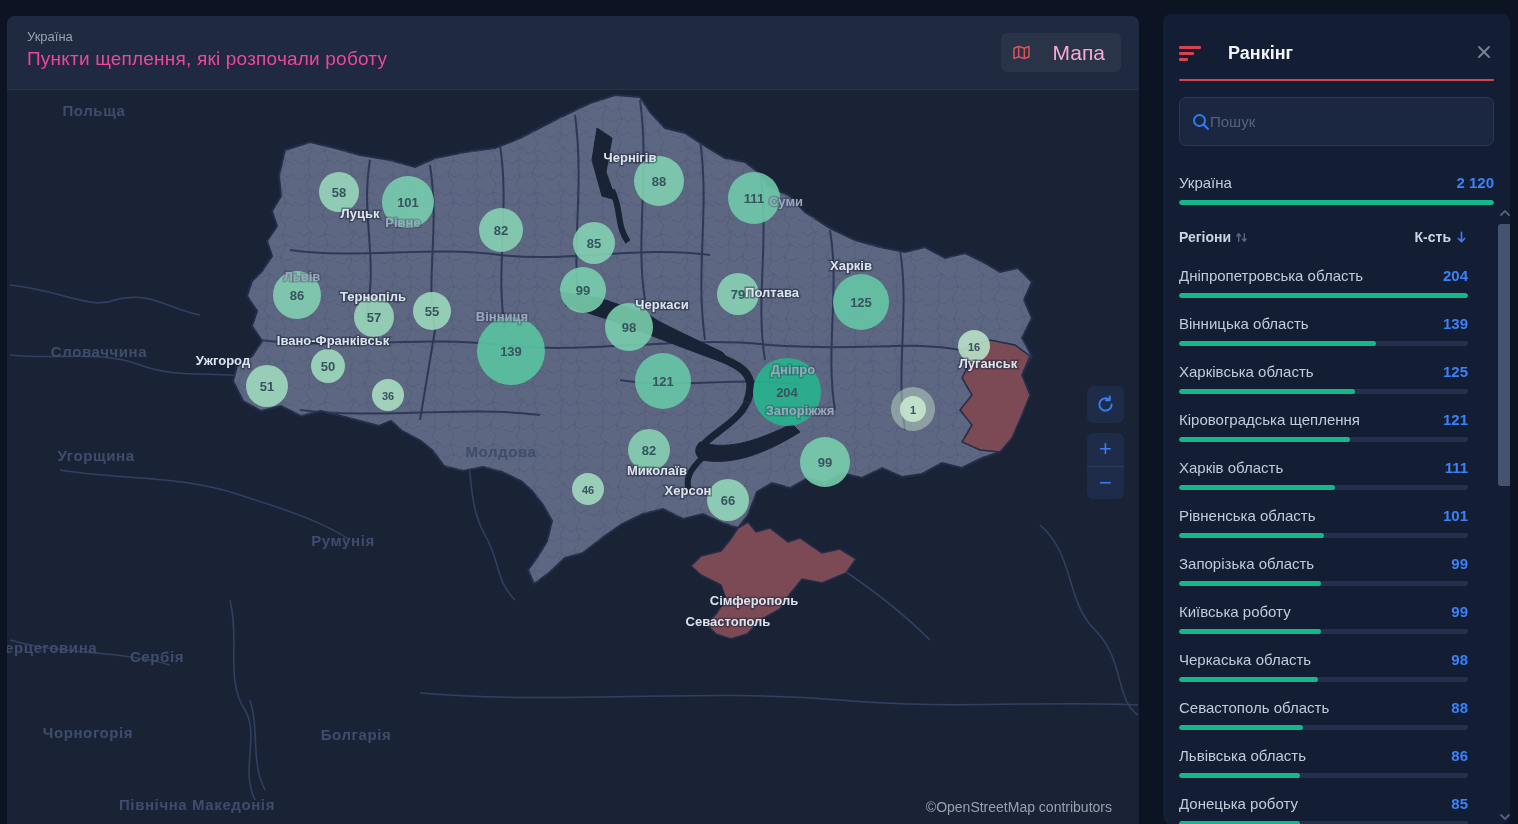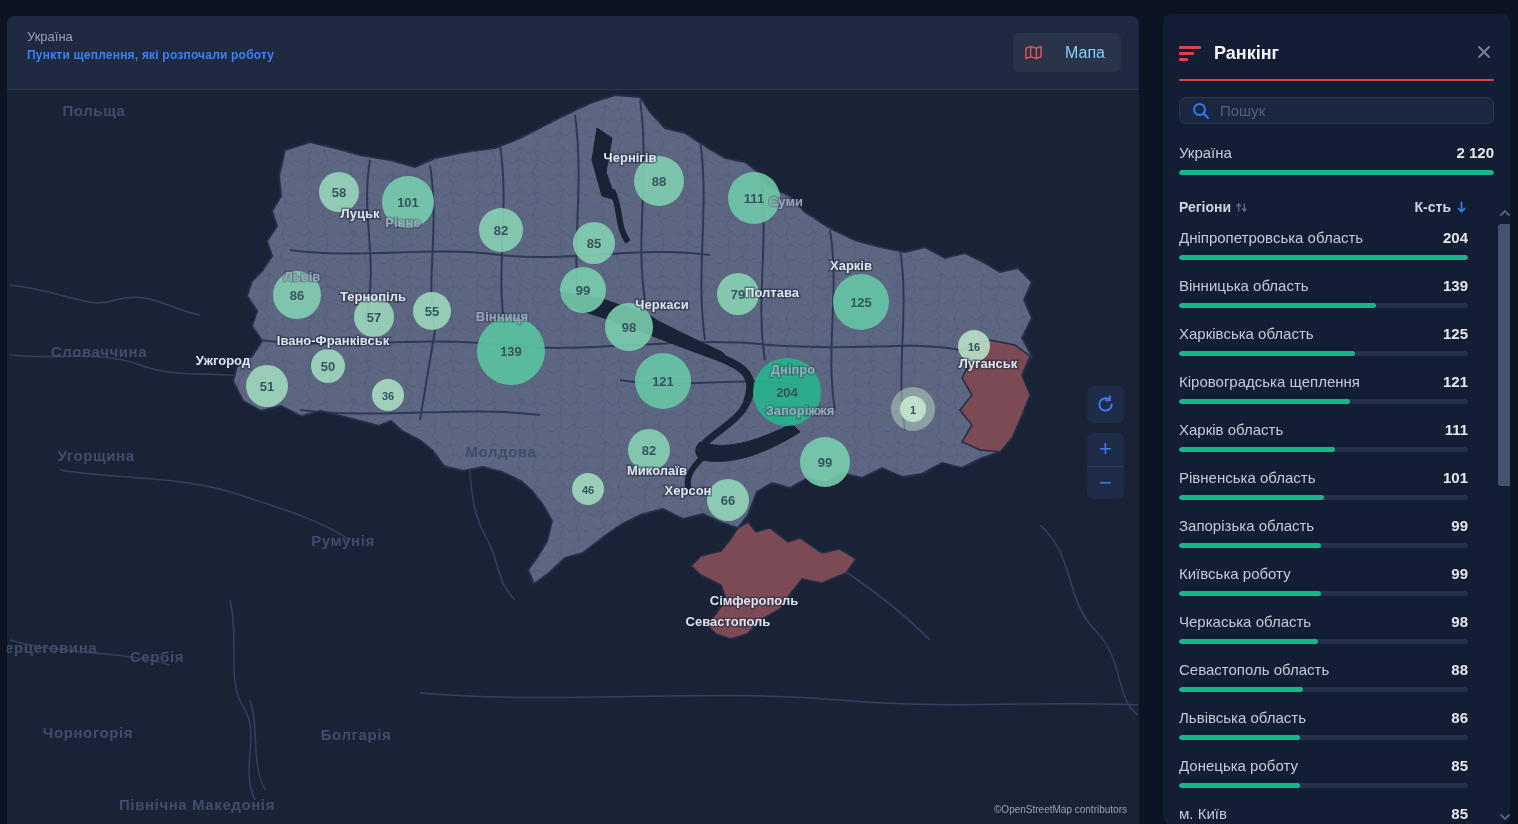--- a/index.html
+++ b/index.html
@@ -5,65 +5,65 @@
   * { box-sizing: border-box; margin: 0; padding: 0; }
   html,body { width:1518px; height:824px; overflow:hidden; background:#0c1423;
               font-family:"Liberation Sans", sans-serif; }
 
   
   .map-card { position:absolute; left:7px; top:16px; width:1132px; height:808px;
               background:#1a2336; border-radius:8px 8px 0 0; overflow:hidden; }
   .map-header { position:relative; height:74px; background:#1f2940;
                 border-bottom:1px solid #27324d; padding:13px 20px; }
   .map-header .region { font-size:13px; color:#96a0b4; margin-bottom:4px; }
-  .map-header .title  { font-size:12px; color:#3b82f6; font-weight:700; letter-spacing:.2px; }
+  .map-header .title  { font-size:19px; color:#ec4899; font-weight:400; letter-spacing:.2px; }
   .map-btn { position:absolute; right:18px; top:17px; height:39px; padding:0 16px 0 12px;
-             background:#2a3449; border:none; border-radius:6px; color:#7dd3fc;
-             font-size:16px; font-family:inherit; display:flex; align-items:center; gap:23px;
+             background:#2a3449; border:none; border-radius:6px; color:#f9a8d4;
+             font-size:21px; font-family:inherit; display:flex; align-items:center; gap:23px;
              cursor:pointer; }
   .map-area { position:relative; width:1132px; height:733px; }
   .map-area svg.base { position:absolute; left:0; top:0; }
 
   svg text { font-family:"Liberation Sans", sans-serif; }
   .city-lbl { font-size:13px; font-weight:600; fill:#dde3ee;
               paint-order:stroke; stroke:#1a2336; stroke-width:3px; stroke-opacity:.45; }
   .city-lbl.muted { fill:#9aa6bd; stroke-opacity:.25; }
   .country-lbl { font-size:15px; font-weight:600; fill:#3f4c6b; letter-spacing:.6px; }
   .bubble-num { font-size:13px; font-weight:600; fill:#36535e; }
   .bubble-num.small { font-size:11px; }
 
-  .attribution { position:absolute; right:12px; bottom:8px; font-size:10px; color:#98a0b0; }
+  .attribution { position:absolute; right:27px; bottom:8px; font-size:14px; color:#98a0b0; }
 
   .ctl-refresh { position:absolute; right:15px; top:296px; width:37px; height:37px;
                  background:#1f2c49; border:none; border-radius:7px; display:flex;
                  align-items:center; justify-content:center; cursor:pointer; }
   .ctl-zoom { position:absolute; right:15px; top:343px; width:37px; height:66px;
               background:#1f2c49; border-radius:7px; display:flex; flex-direction:column; }
   .ctl-zoom button { flex:1; background:transparent; border:none; color:#3b7df0;
                      font-size:22px; line-height:1; cursor:pointer; font-family:inherit; }
   .ctl-zoom .divider { height:1px; background:#2c3a5c; }
 
   
   .sidebar { position:absolute; left:1163px; top:14px; width:347px; height:810px;
              background:#131d33; border-radius:8px; padding:0 16px; overflow:hidden; }
-  .sb-header { display:flex; align-items:center; gap:13px; padding-top:28px; }
+  .sb-header { display:flex; align-items:center; gap:27px; padding-top:28px; }
   .sb-header .sb-title { font-size:18px; font-weight:700; color:#f2f4f9; flex:1; }
   .sb-close { background:none; border:none; cursor:pointer; padding:2px; }
   .sb-underline { height:2px; background:#d8434e; margin-top:14px; border-radius:1px; }
 
-  .search-box { margin-top:16px; height:27px; background:#1b2741; border:1px solid #2c3857;
-                border-radius:7px; display:flex; align-items:center; padding:12px 12px; gap:10px; }
+  .search-box { margin-top:16px; height:49px; background:#1b2741; border:1px solid #2c3857;
+                border-radius:7px; display:flex; align-items:center; padding:12px 12px; }
   .search-box input { flex:1; background:transparent; border:none; outline:none;
                       color:#cdd5e4; font-size:15px; font-family:inherit; }
   .search-box input::placeholder { color:#55617c; }
 
   .total-row { margin-top:20px; }
   .row-line { display:flex; align-items:baseline; justify-content:space-between; }
   .row-name { font-size:15px; color:#c3cbda; }
-  .row-val  { font-size:15px; font-weight:700; color:#e5e5e5; }
+  .row-val  { font-size:15px; font-weight:700; color:#3b82f6;margin-top:8px; }
   .bar { height:5px; background:#25304d; border-radius:3px; margin-top:9px; overflow:hidden; }
   .bar > i { display:block; height:100%; background:#13b789; border-radius:3px; }
   .total-row .bar { background:transparent; }
 
   .list-head { display:flex; justify-content:space-between; align-items:center;
                margin-top:24px; padding-right:26px; }
   .list-head .lh-left, .list-head .lh-right { display:flex; align-items:center; gap:4px;
                font-size:14px; color:#cdd4e2; font-weight:600; cursor:pointer;text-align:center; }
   .region-list { position:relative; margin-top:4px; padding-right:26px; }
   .region-row { height:48px; padding-top:10px; cursor:pointer; }

